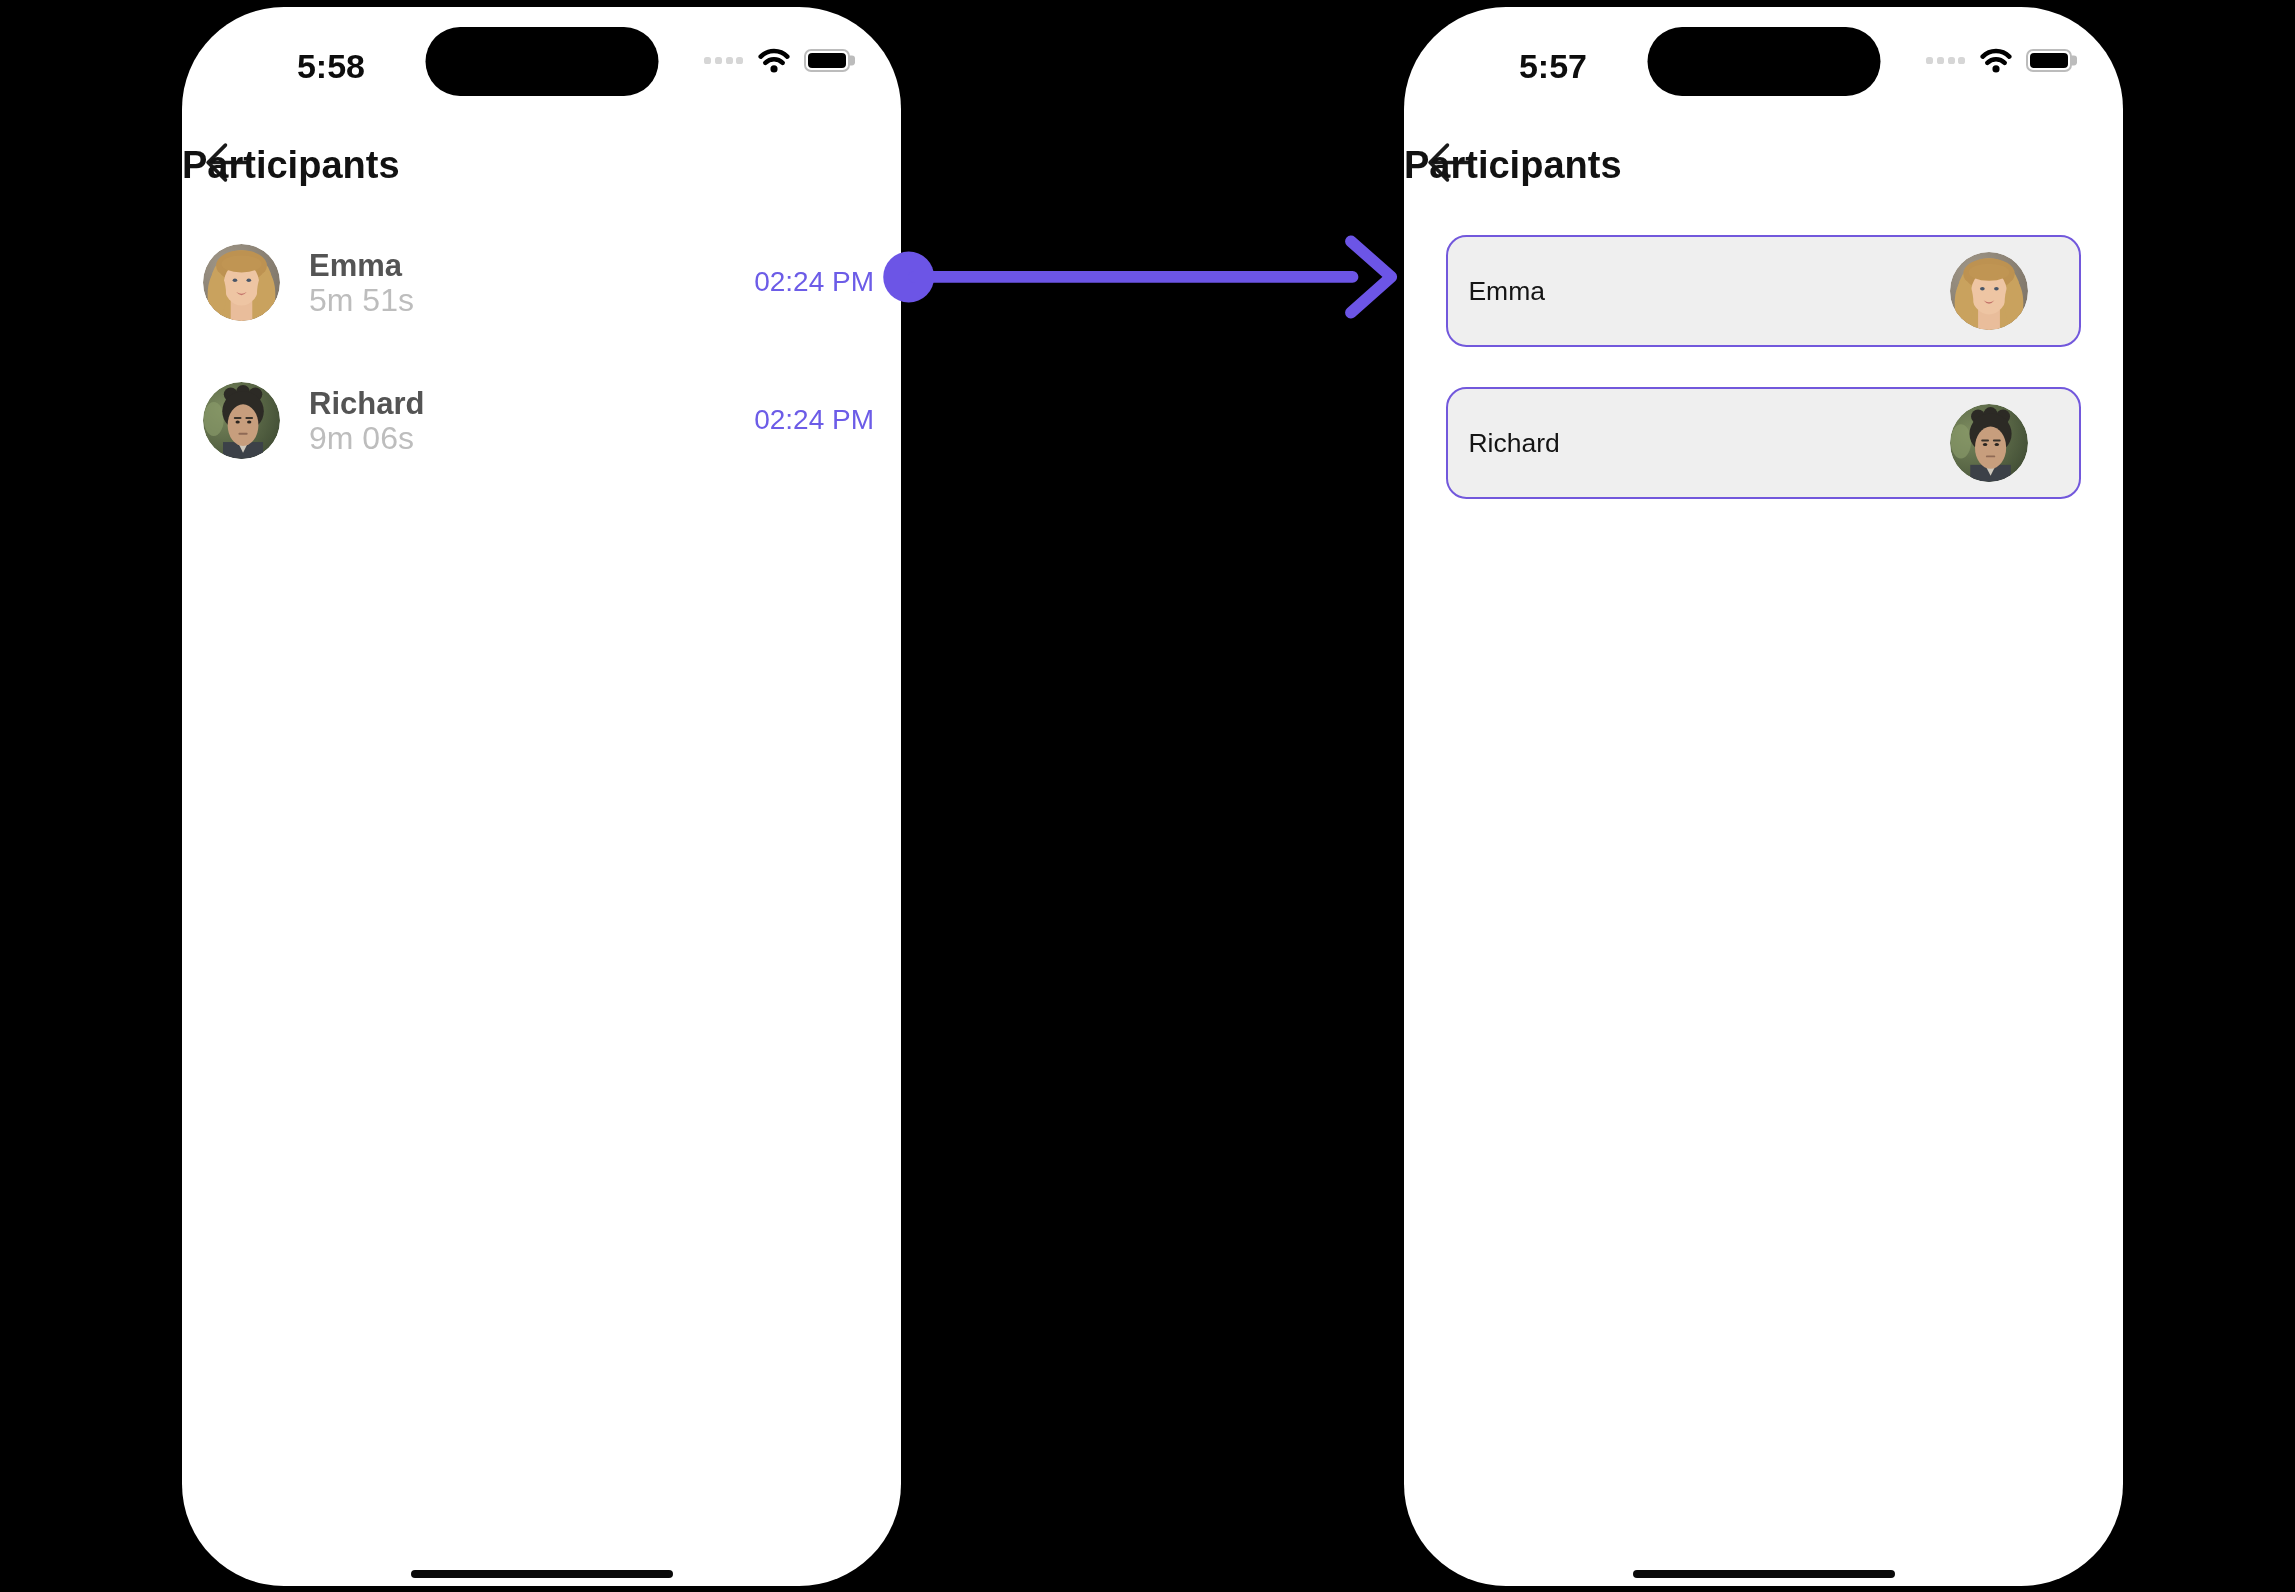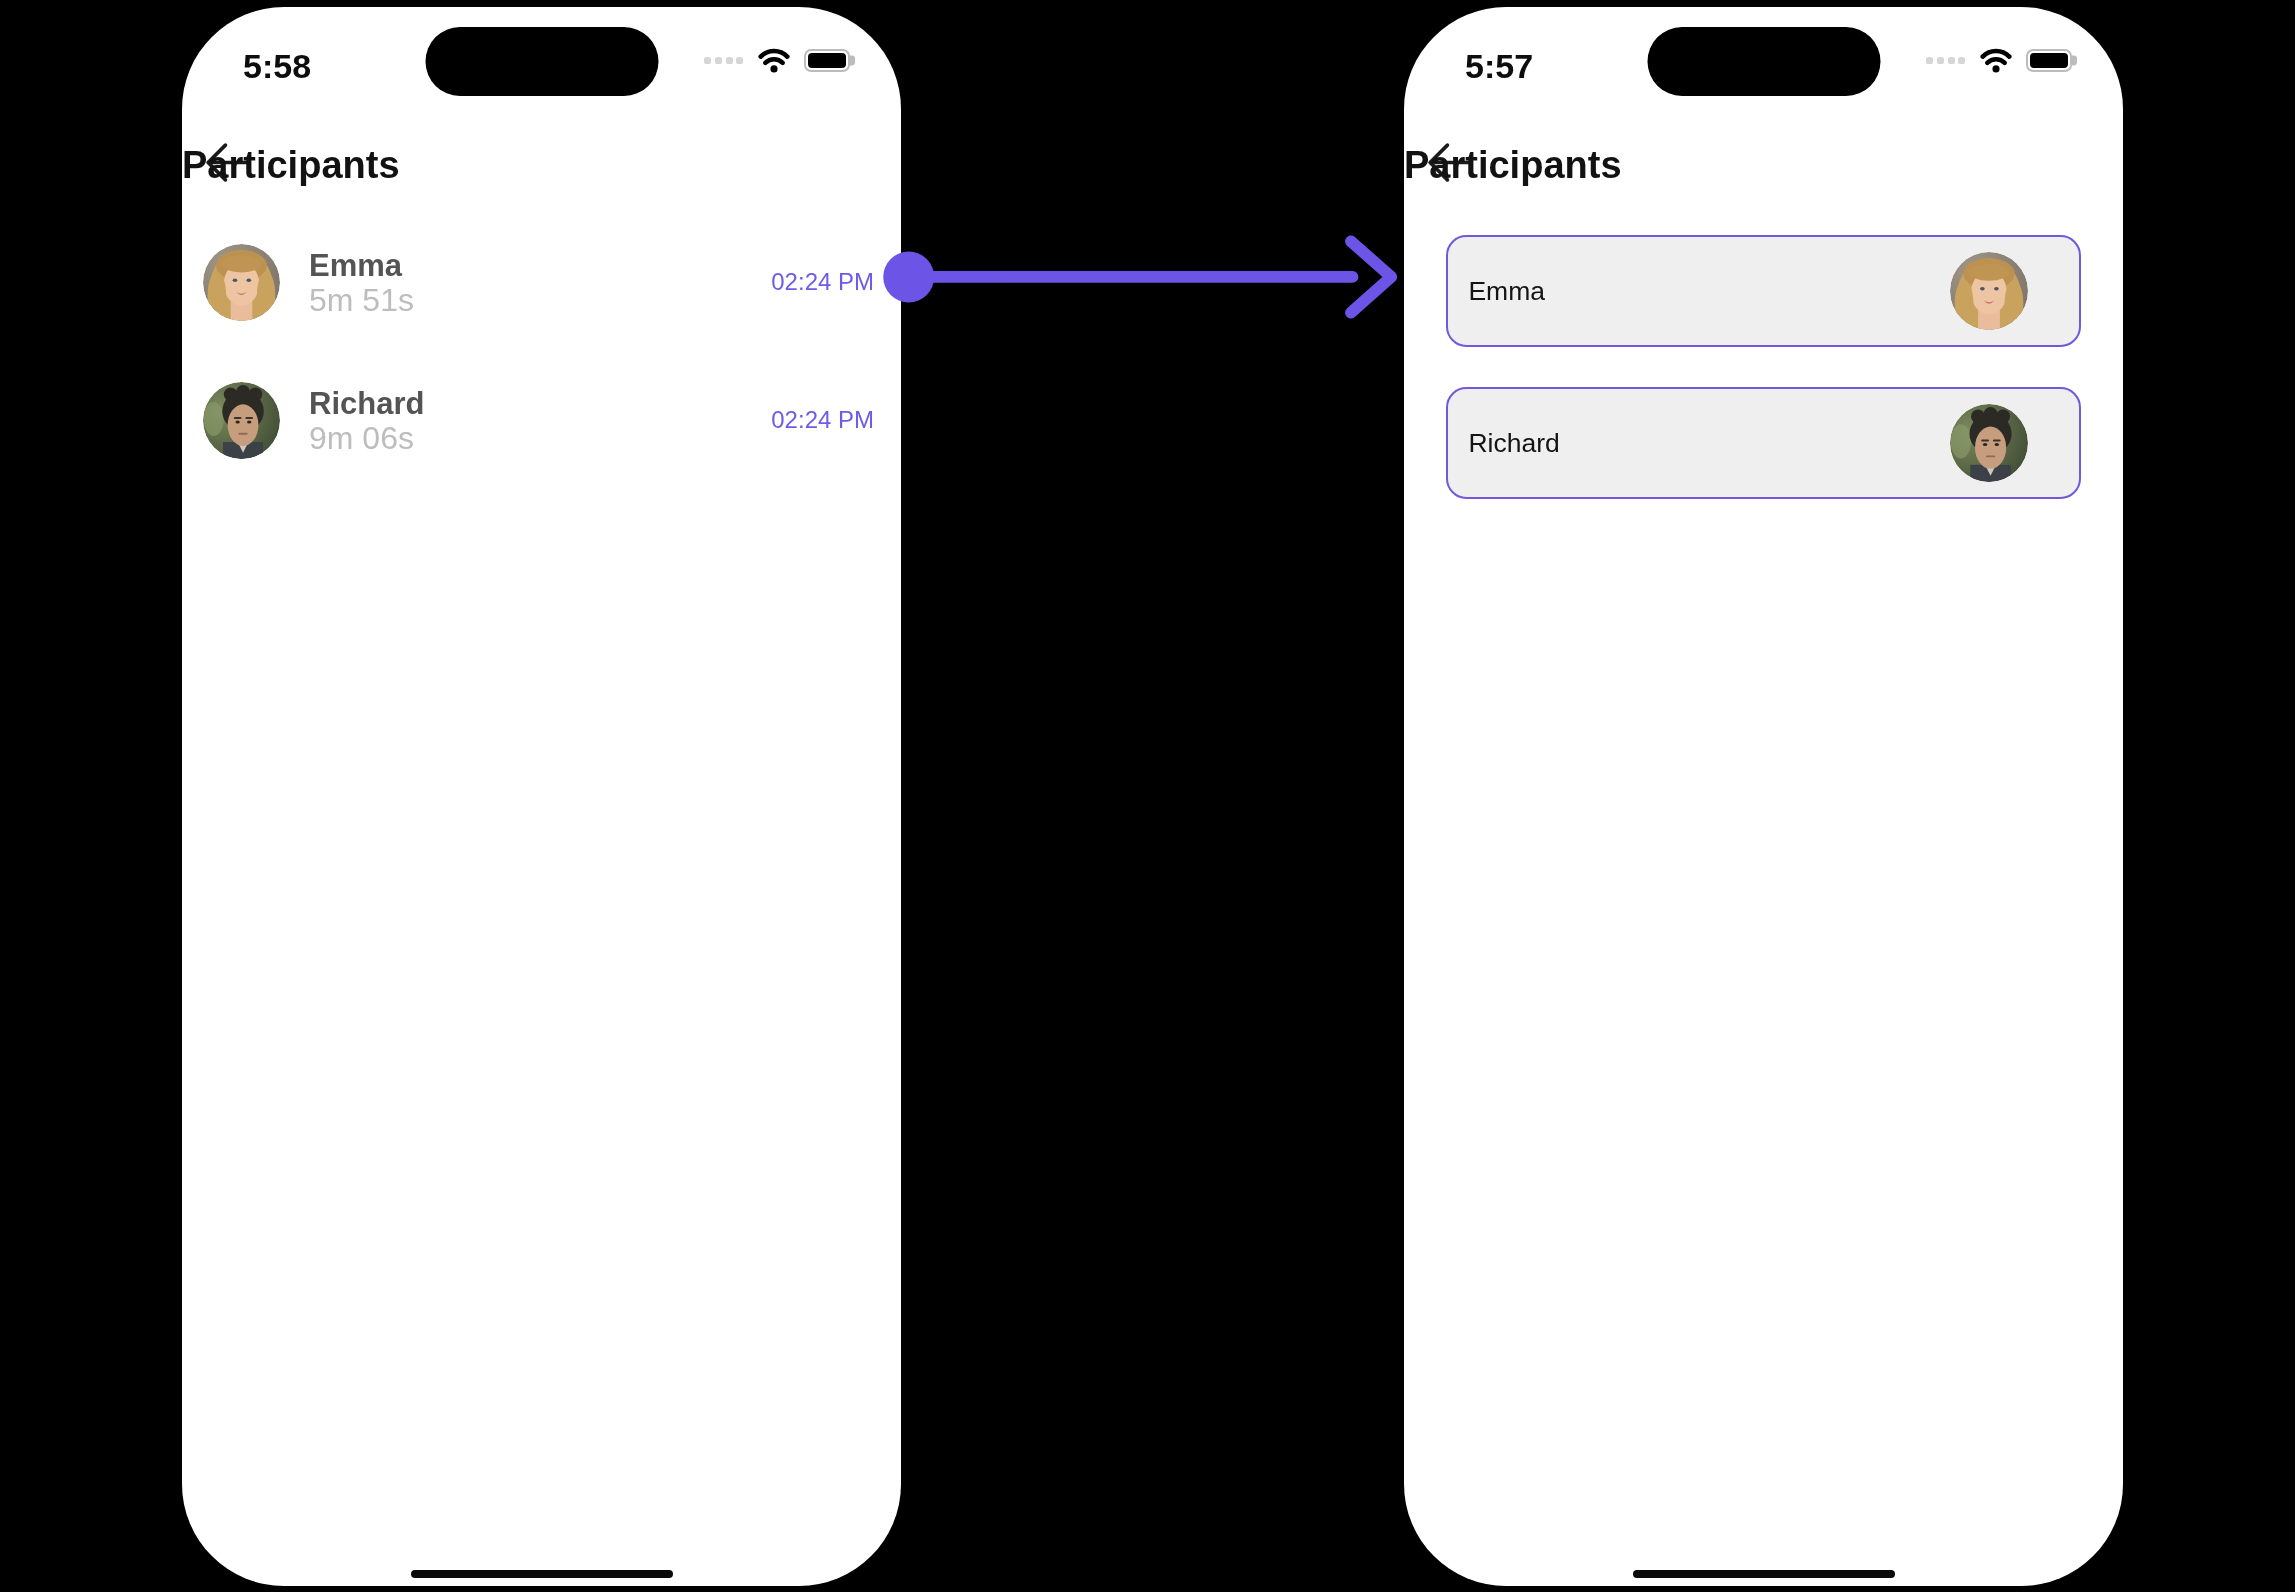--- a/index.html
+++ b/index.html
@@ -6,21 +6,21 @@
   .canvas{position:relative;width:2295px;height:1593px;background:#000;overflow:hidden;
           font-family:"Liberation Sans", sans-serif;}
 
   
   .phone{position:absolute;top:7.1px;width:719px;height:1579px;background:#ffffff;
          border-radius:102px;overflow:hidden;}
   .phone.before{left:182px;}
   .phone.after{left:1384px;margin-left:20px;}
 
   
-  .status-time{position:absolute;left:61px;top:40px;width:128px;text-align:left;
+  .status-time{position:absolute;left:55px;top:40px;width:128px;text-align:right;
                font-size:34px;font-weight:700;color:#0d0d0d;letter-spacing:0px;}
   .island{position:absolute;left:50%;transform:translateX(-50%);top:20.4px;width:233px;height:69px;
           background:#000;border-radius:35px;}
   .status-icons{position:absolute;right:51px;top:40px;height:26.5px;display:flex;align-items:center;gap:14.3px;}
   .sig-dots{display:flex;gap:3.6px;align-items:center;}
   .sig-dots span{width:7.1px;height:7.1px;border-radius:2.6px;background:#d6d6d6;display:block;}
   .wifi{width:32px;height:24.5px;}
   .battery{position:relative;width:46px;height:23px;border:2.6px solid #bcbcbc;border-radius:7.1px;box-sizing:border-box;}
   .battery .fill{position:absolute;left:2px;right:2px;top:2px;bottom:2px;background:#000;border-radius:4.1px;}
   .battery .nub{position:absolute;right:-6.6px;top:50%;transform:translateY(-50%);
@@ -32,21 +32,21 @@
               font-size:38px;font-weight:700;color:#121212;}
 
   
   .plist{position:absolute;left:21px;right:27px;top:0;}
   .prow{position:absolute;left:0;right:0;height:78px;display:flex;align-items:center;}
   .prow.r0{top:236px;} .prow.r1{top:374px;}
   .avatar{width:77px;height:77px;border-radius:50%;flex:0 0 auto;display:block;}
   .ptext{display:flex;flex-direction:column;justify-content:center;margin-left:29px;gap:5.1px;}
   .pname{font-size:31px;font-weight:700;color:#545454;line-height:32px;}
   .pdur{font-size:32px;font-weight:400;color:#bdbdbd;line-height:26.5px;}
-  .ptime{margin-left:auto;font-size:24px;font-weight:500;color:var(--accent-time,#6c5ce7);}
+  .ptime{margin-left:auto;font-size:28px;font-weight:500;color:var(--accent-time,#6c5ce7);}
 
   
   .pcard{position:absolute;left:42px;width:635px;height:112px;box-sizing:border-box;
          background:var(--card-bg,#efefef);border:2.6px solid var(--card-border,#7258dc);
          border-radius:20.4px;display:flex;align-items:center;
          padding-left:20.4px;padding-right:51px;cursor:pointer;}
   .pcard.c0{top:228px;} .pcard.c1{top:380px;}
   .pcard .cname{font-size:26.5px;font-weight:400;color:#141414;}
   .pcard .avatar{margin-left:auto;width:78px;height:78px;}
 

